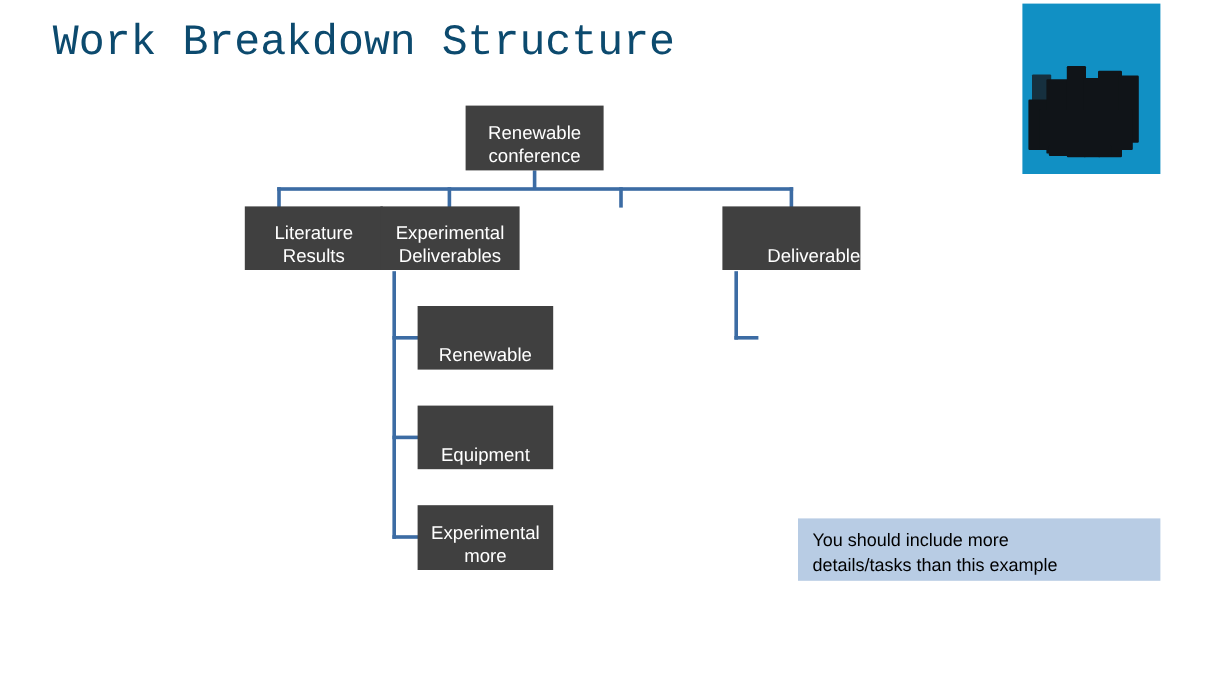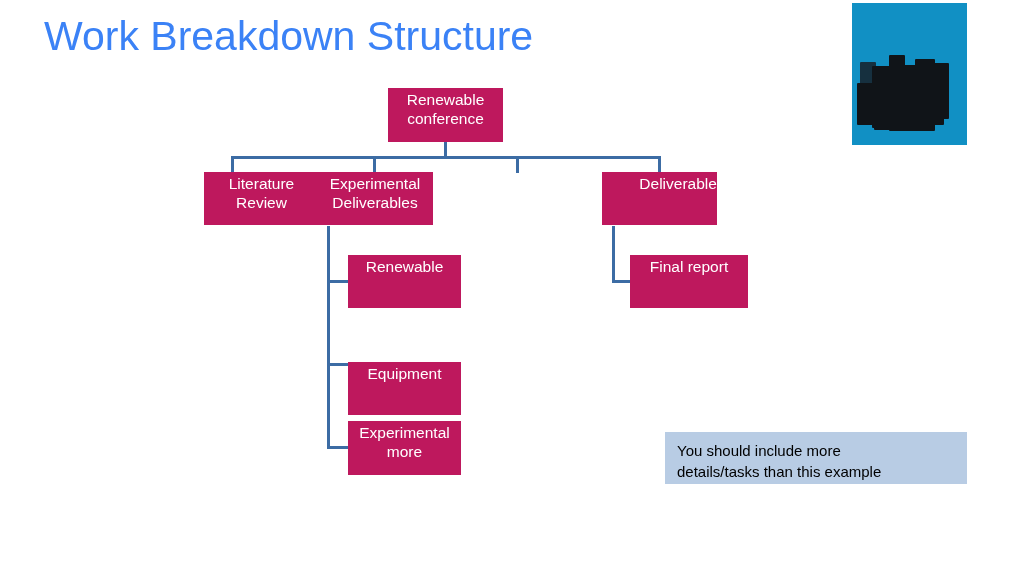--- a/index.html
+++ b/index.html
@@ -20,38 +20,38 @@
     width: 1024px;
     height: 576px;
     background: #ffffff;
   }
 
   
   .slide-title {
     position: absolute;
     left: 44px;
     top: 16px;
-    font-size: 41px;
+    font-size: 36px;
     line-height: 40px;
-    color: #3b82f6;
-    font-family: Liberation Sans, sans-serif;
+    color: #0c4a6e;
+    font-family: Liberation Mono, monospace;
     font-weight: normal;
     white-space: nowrap;
   }
 
   
   .node {
     position: absolute;
-    background: #be185d;
+    background: #404040;
     color: #ffffff;
     font-size: 15.5px;
     line-height: 19px;
     font-family: "Liberation Sans", sans-serif;
     display: flex;
-    align-items: flex-start;
+    align-items: flex-end;
     justify-content: center;
     text-align: center;
     box-sizing: border-box;
     padding: 2px 3px;
     z-index: 3;
   }
   .node span { display: block; }
 
   
   .conn {
@@ -115,21 +115,21 @@
   <div class="node" style="left:388px; top:88px; width:115px; height:54px;">
     <span>
       <span>Renewable</span>
       <span>conference</span>
     </span>
   </div>
 
   <div class="node" style="left:176px; top:172px; width:115px; height:53px;margin-left:28px;">
     <span>
       <span>Literature</span>
-      <span>Review</span>
+      <span>Results</span>
     </span>
   </div>
 
   <div class="node" style="left:317px; top:172px; width:116px; height:53px;">
     <span>
       <span>Experimental</span>
       <span>Deliverables</span>
     </span>
   </div>
 
@@ -139,38 +139,33 @@
       <span>Deliverables</span>
     </span>
   </div>
 
   <div class="node" style="left:348px; top:255px; width:113px; height:53px;">
     <span>
       <span>Renewable</span>
     </span>
   </div>
 
-  <div class="node" style="left:348px; top:338px; width:113px; height:53px;margin-top:24px;">
+  <div class="node" style="left:348px; top:338px; width:113px; height:53px;">
     <span>
       <span>Equipment</span>
     </span>
   </div>
 
   <div class="node" style="left:348px; top:421px; width:113px; height:54px;">
     <span>
       <span>Experimental</span>
       <span>more</span>
     </span>
   </div>
 
-  <div class="node" style="left:630px; top:255px; width:118px; height:53px;">
-    <span>
-      <span>Final report</span>
-    </span>
-  </div>
 
   <div class="note-box" style="left:665px; top:432px; width:302px; height:52px;">
     <span class="note-line">You should include more</span>
     <span class="note-line">details/tasks than this example</span>
   </div>
 
   <div class="picture" style="left:852px; top:3px; width:115px; height:142px; background:#1190c4;">
     <div class="pic-blob dim" style="left:8px; top:59px; width:16px; height:48px;"></div>
     <div class="pic-blob" style="left:5px; top:80px; width:16px; height:42px;"></div>
     <div class="pic-blob" style="left:20px; top:63px; width:19px; height:62px;"></div>

